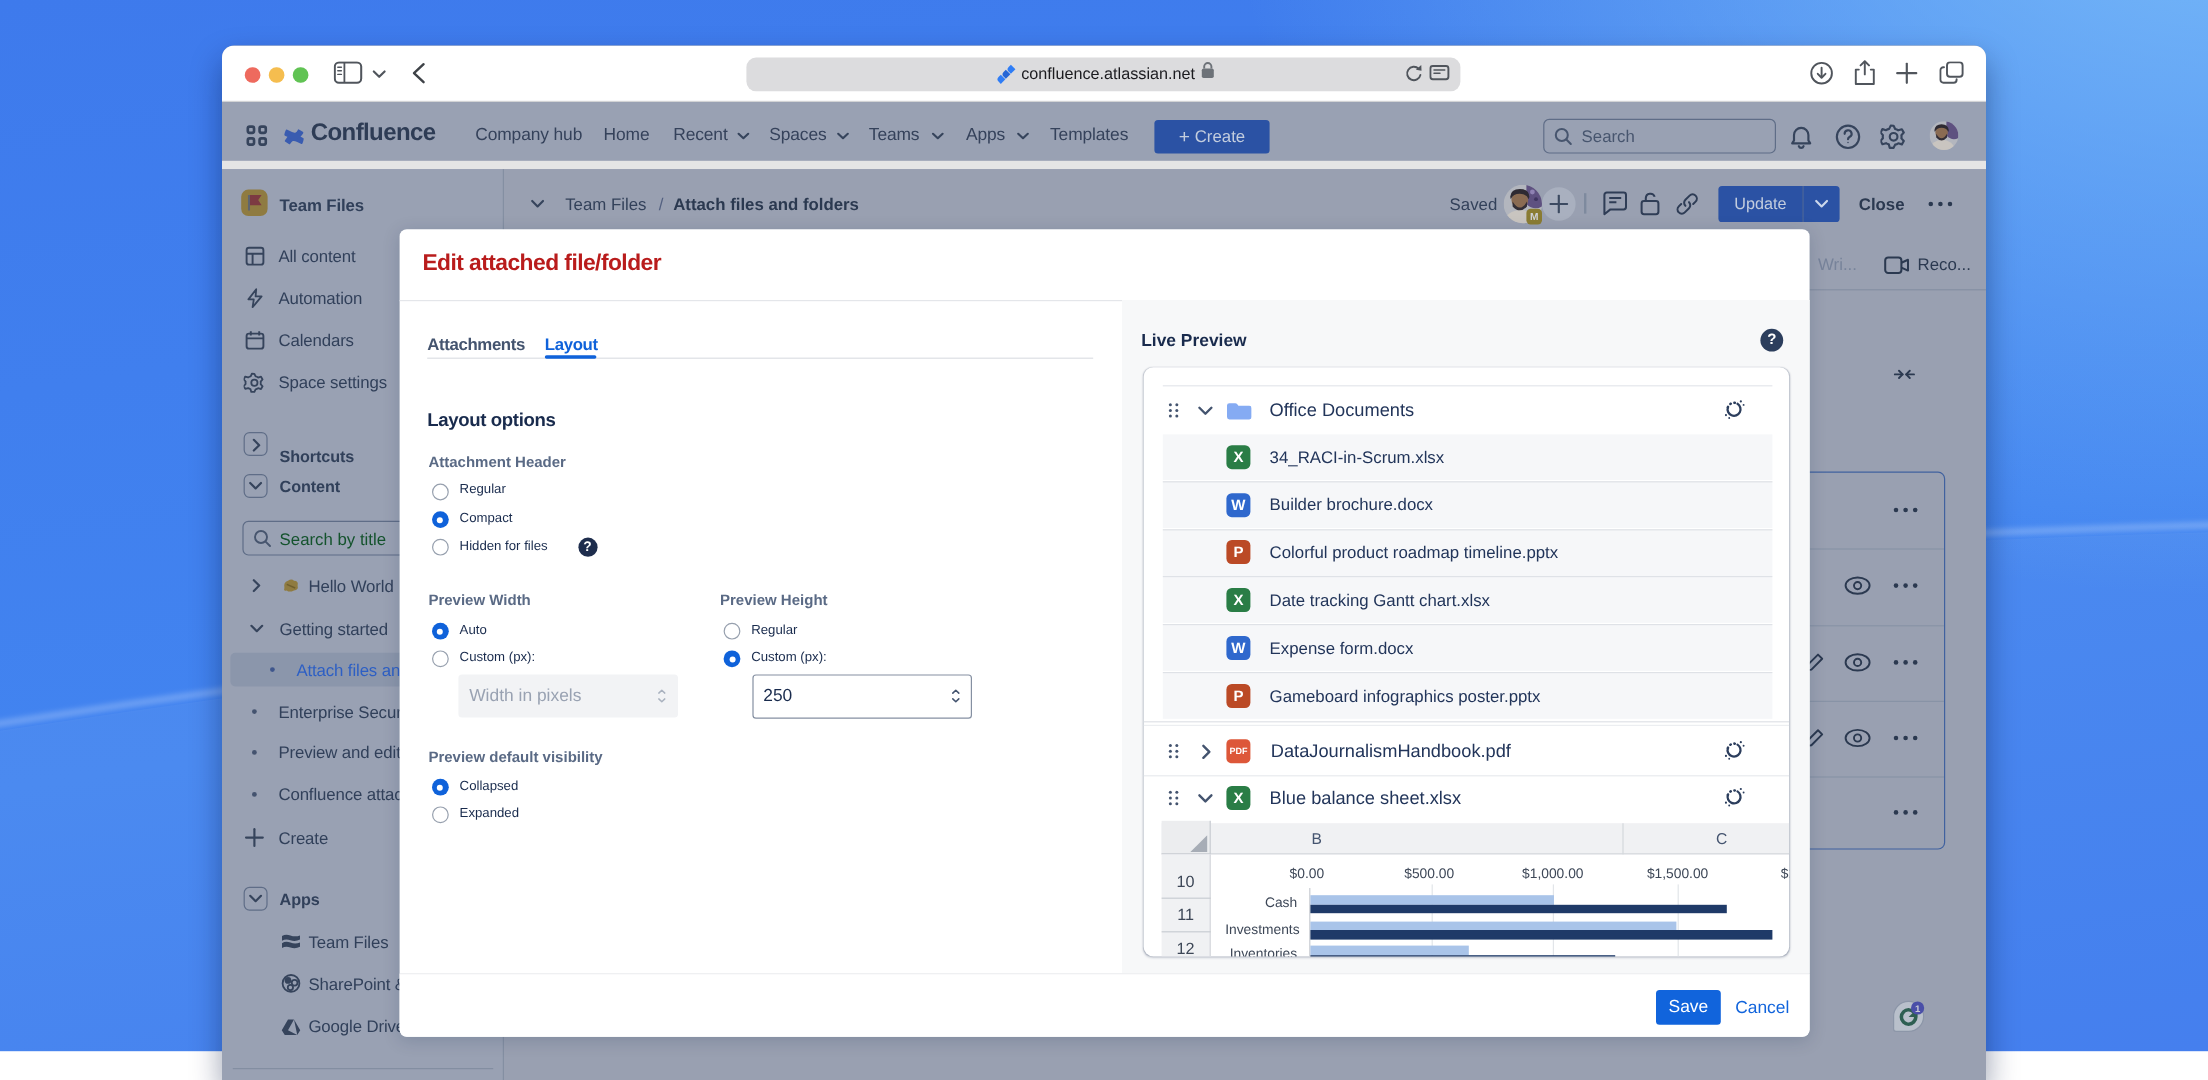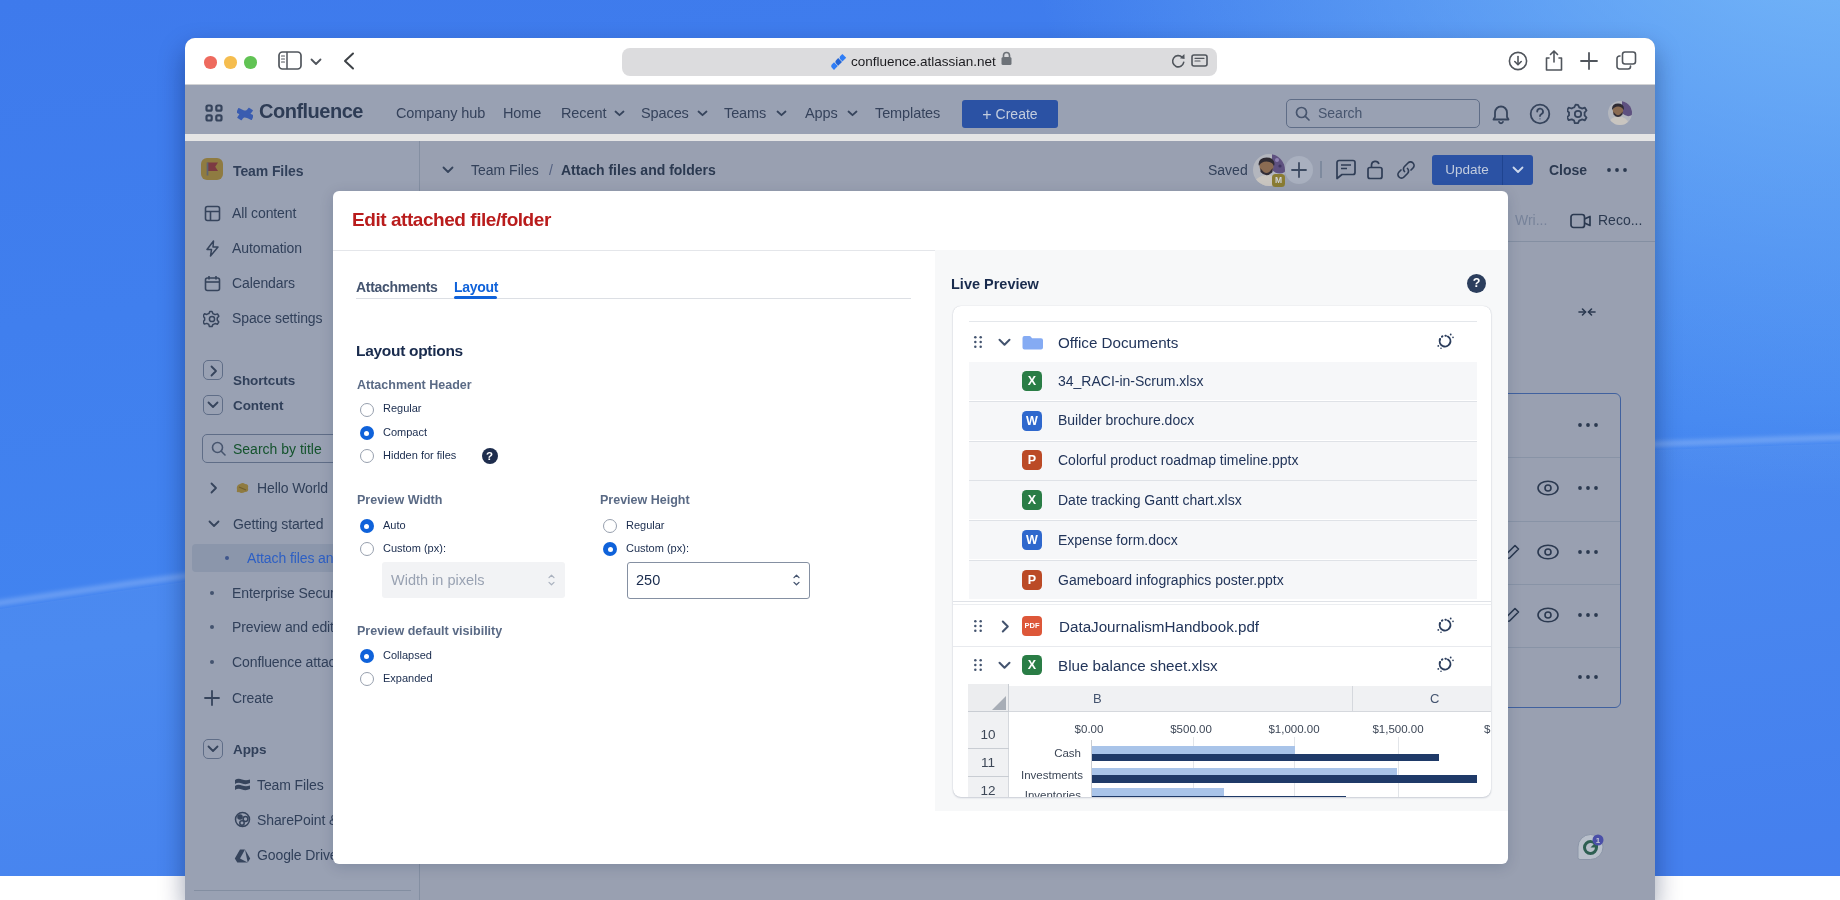--- a/index.html
+++ b/index.html
@@ -603,15 +603,19 @@
         <div class="abs" style="left:139px;top:447.7px;width:347px;height:7.5px;background:#1f3a68;"></div>
         <div class="abs" style="left:139px;top:461.7px;width:305px;height:7.7px;background:#a9c4e9;"></div>
         <div class="abs" style="left:139px;top:469.4px;width:385px;height:7.5px;background:#1f3a68;"></div>
         <div class="abs" style="left:139px;top:482.4px;width:132px;height:7.8px;background:#a9c4e9;"></div>
         <div class="abs" style="left:139px;top:490.2px;width:254px;height:4px;background:#1f3a68;"></div>
         <div class="abs" style="left:58px;top:441.4px;width:70px;font-size:11.5px;color:#3d4757;text-align:right;">Cash</div>
         <div class="abs" style="left:58px;top:462.5px;width:72px;font-size:11.5px;color:#3d4757;text-align:right;">Investments</div>
         <div class="abs" style="left:58px;top:483.4px;width:70px;font-size:11.5px;color:#3d4757;text-align:right;">Inventories</div>
       </div>
     </div>
+    <div id="foot">
+      <div id="savebtn">Save</div>
+      <div id="cancel">Cancel</div>
+    </div>
   </div>
 </div>
 </div>
 
 </body></html>

